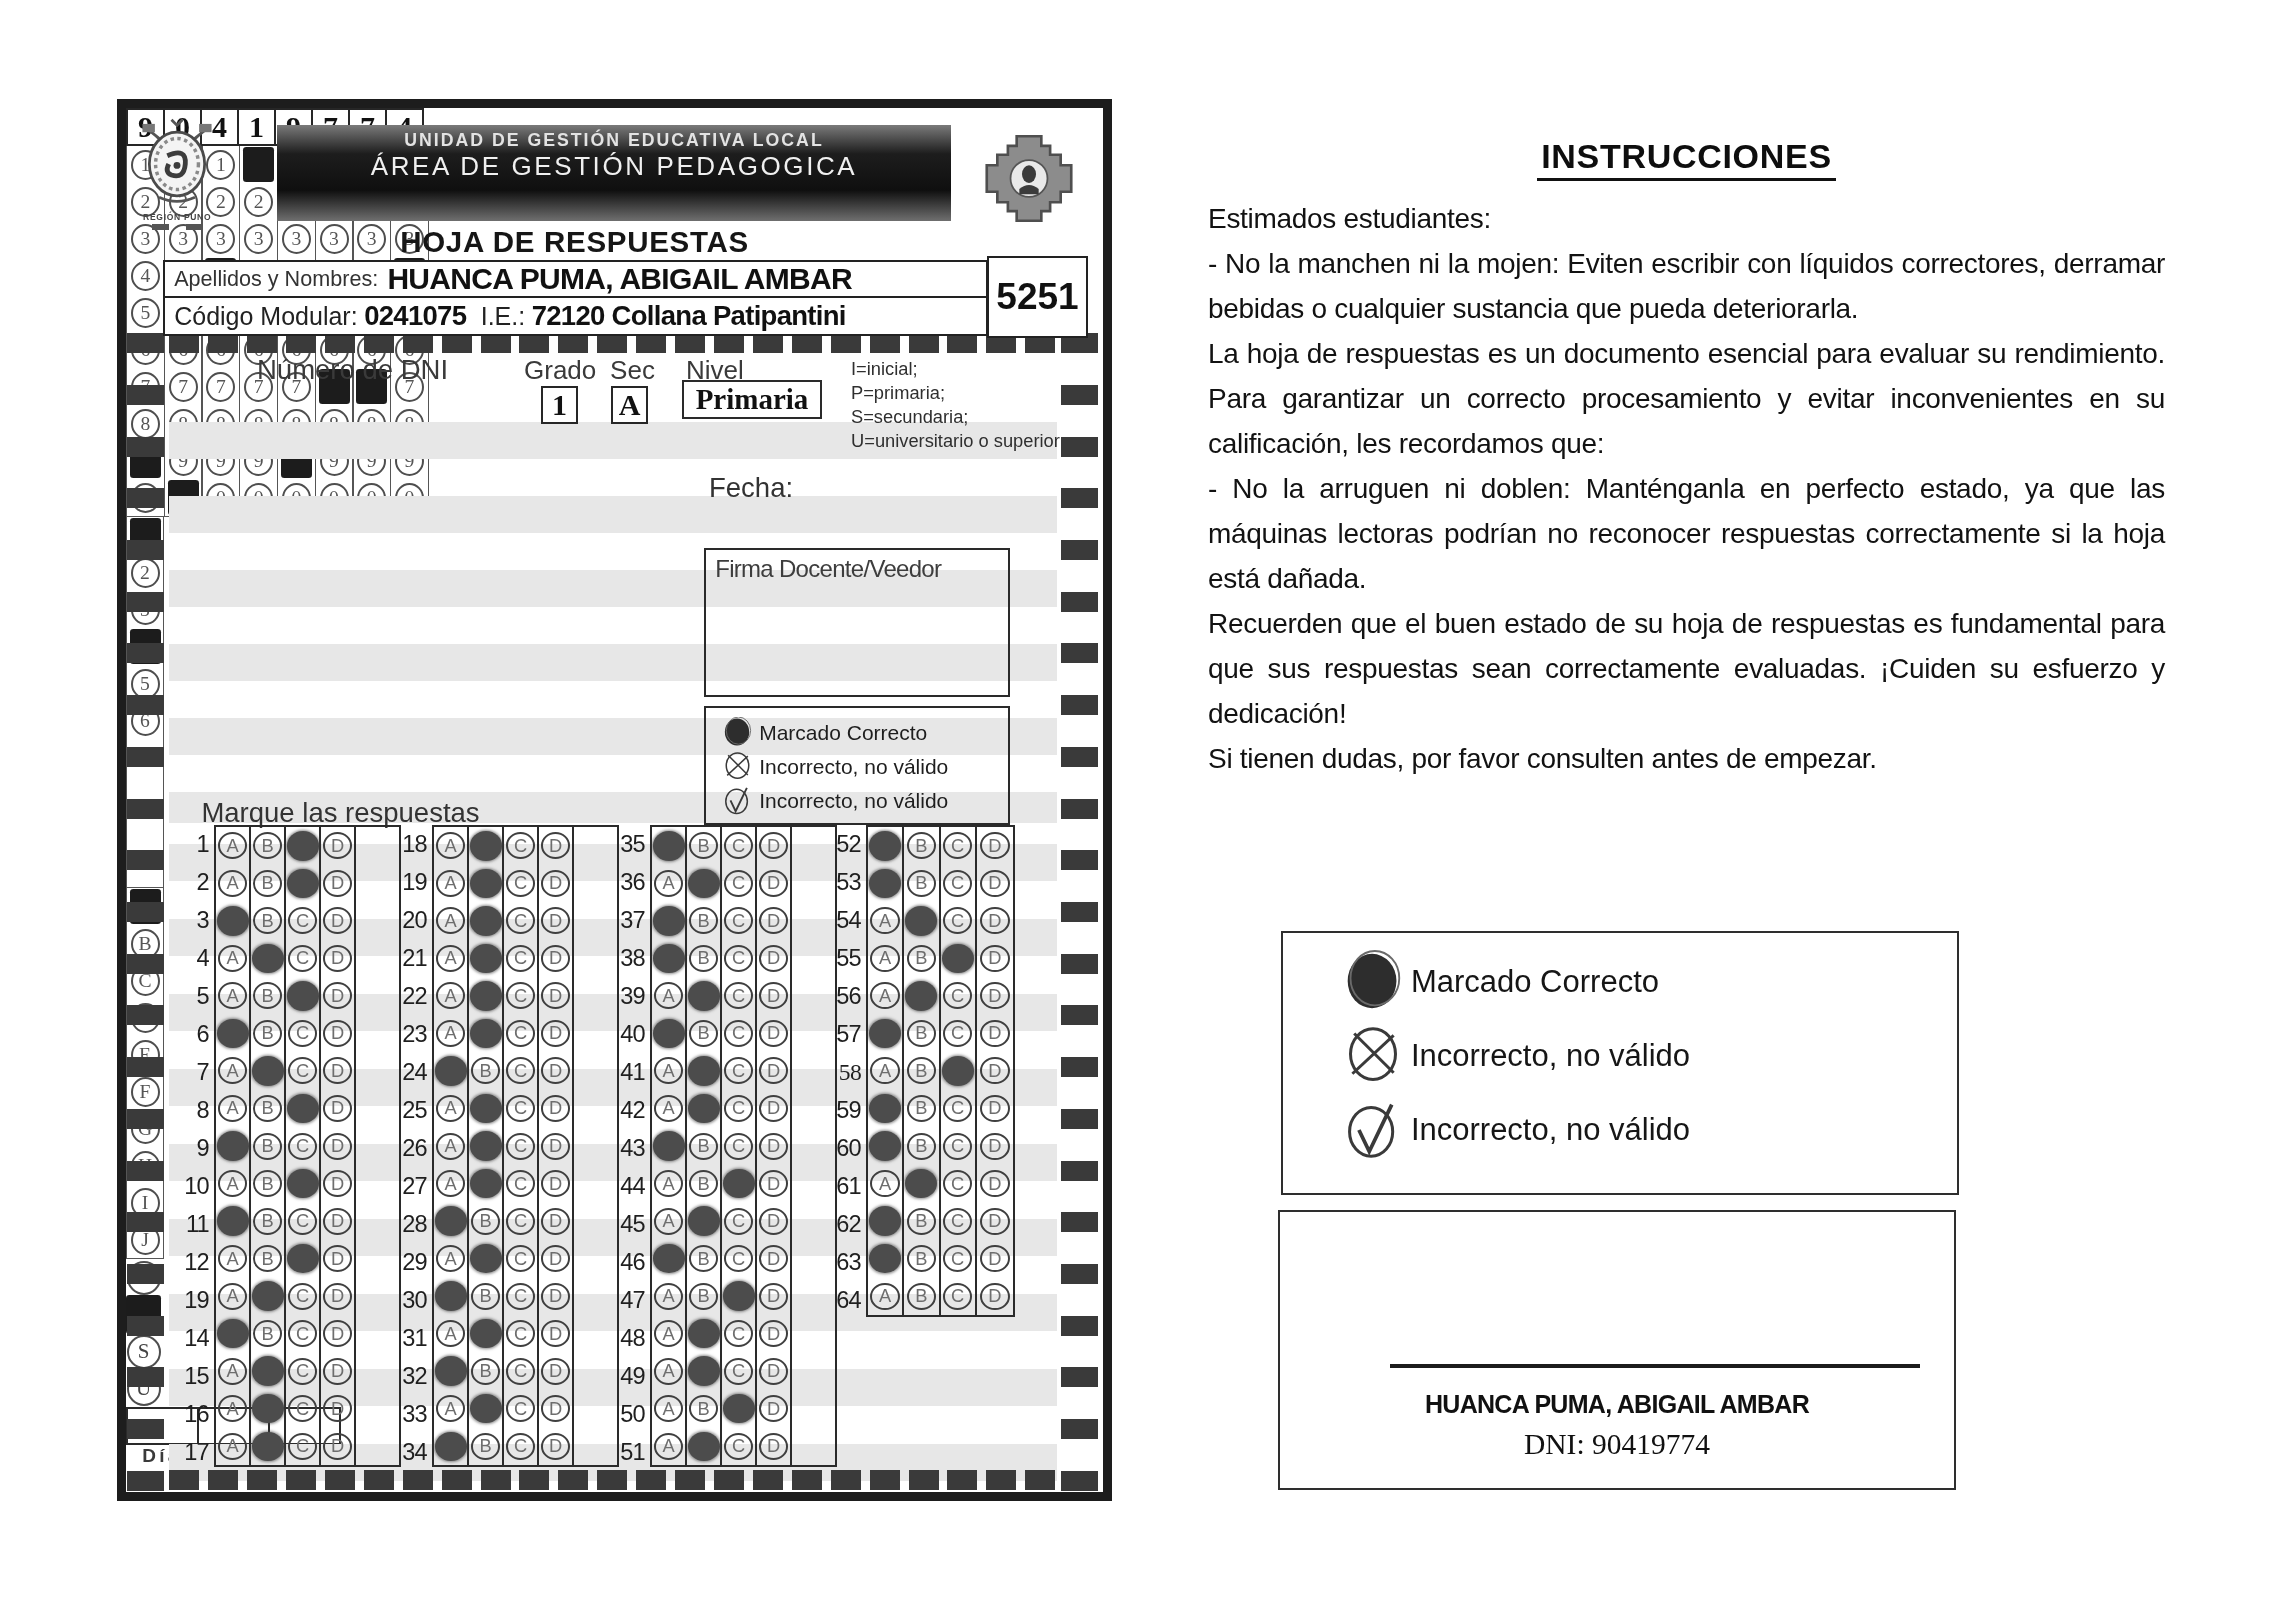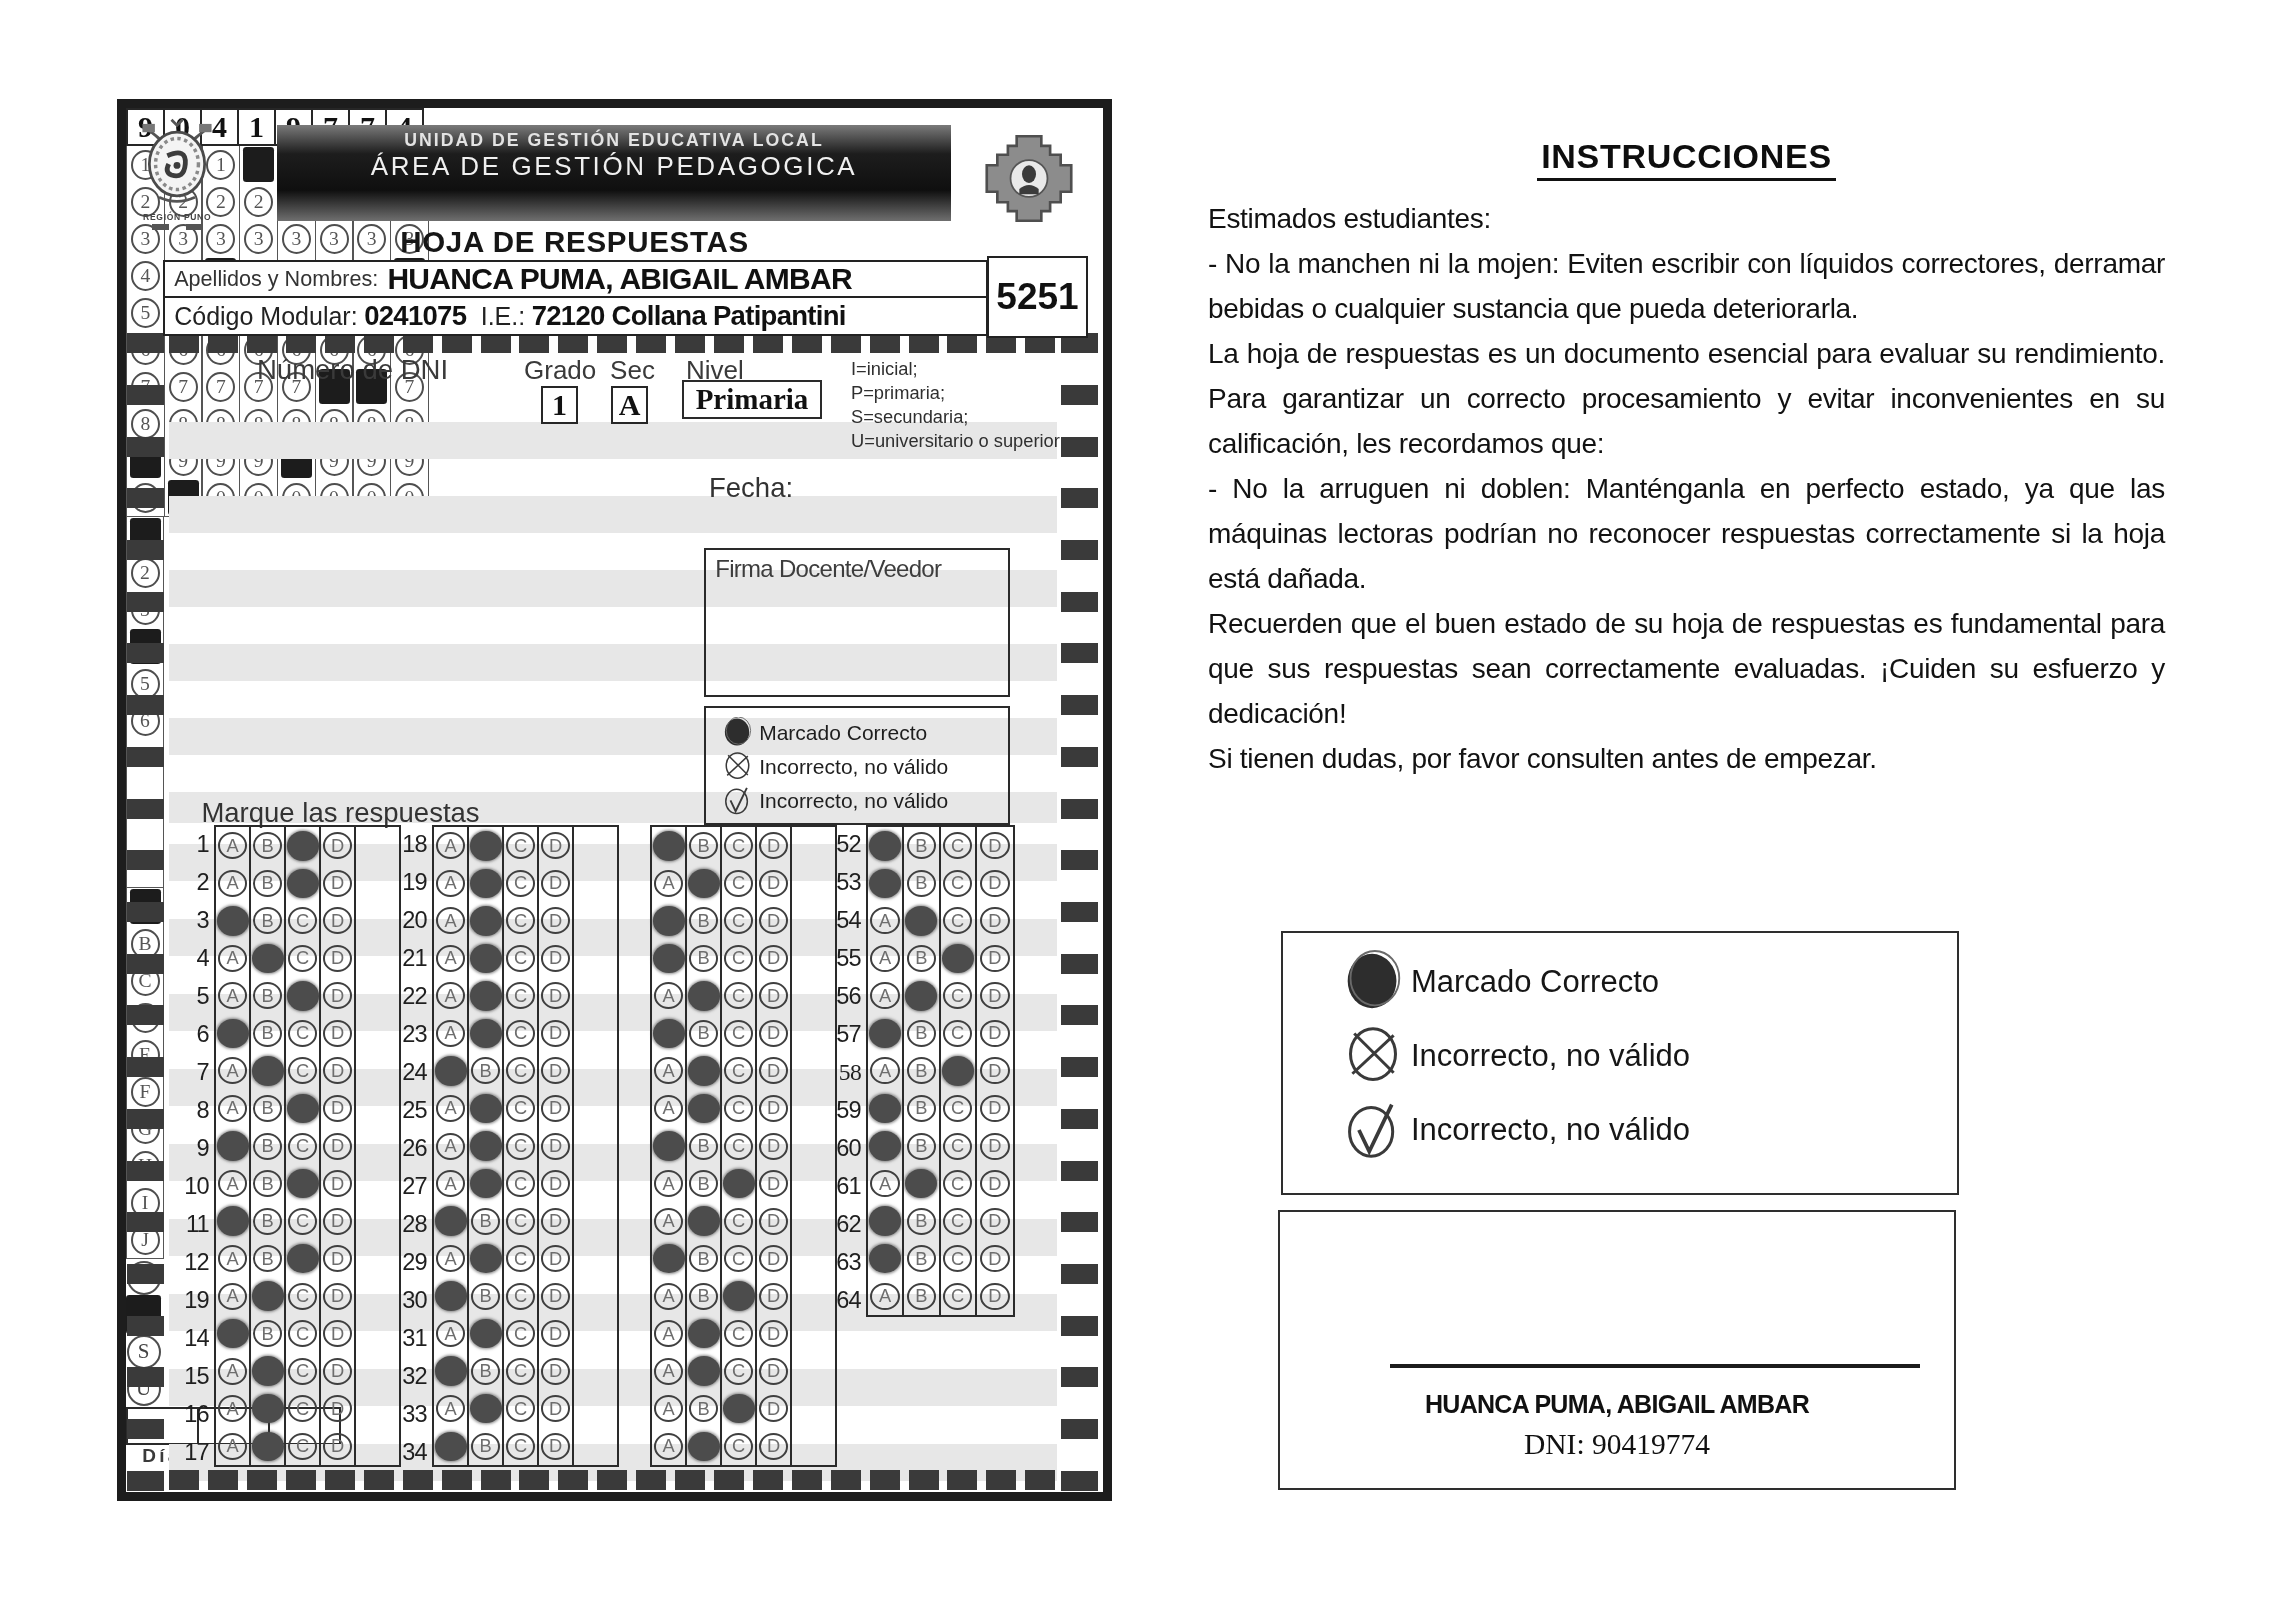--- a/index.html
+++ b/index.html
@@ -1073,20 +1073,39 @@
             </div>
             <div class="acell" style="height: 38px;">
               <div class="abub">D</div>
             </div>
             <div class="acell" style="height: 38px;">
               <div class="abub">D</div>
             </div>
           </div>
           <div class="acol" style="flex: 1 1 0%;"></div>
         </div>
+        <div class="anums" style="left: 478px; top: 717px; width: 41px;">
+          <div class="anum" style="height: 38px;">35</div>
+          <div class="anum" style="height: 38px;">36</div>
+          <div class="anum" style="height: 38px;">37</div>
+          <div class="anum" style="height: 38px;">38</div>
+          <div class="anum" style="height: 38px;">39</div>
+          <div class="anum" style="height: 38px;">40</div>
+          <div class="anum" style="height: 38px;">41</div>
+          <div class="anum" style="height: 38px;">42</div>
+          <div class="anum" style="height: 38px;">43</div>
+          <div class="anum" style="height: 38px;">44</div>
+          <div class="anum" style="height: 38px;">45</div>
+          <div class="anum" style="height: 38px;">46</div>
+          <div class="anum" style="height: 38px;">47</div>
+          <div class="anum" style="height: 38px;">48</div>
+          <div class="anum" style="height: 38px;">49</div>
+          <div class="anum" style="height: 38px;">50</div>
+          <div class="anum" style="height: 38px;">51</div>
+        </div>
         <div class="agroup-box" style="left: 524px; top: 717px; width: 187px; height: 642px;">
           <div class="acol" style="width: 35px;">
             <div class="acell" style="height: 38px;">
               <div class="afill"></div>
             </div>
             <div class="acell" style="height: 38px;">
               <div class="abub">A</div>
             </div>
             <div class="acell" style="height: 38px;">
               <div class="afill"></div>

